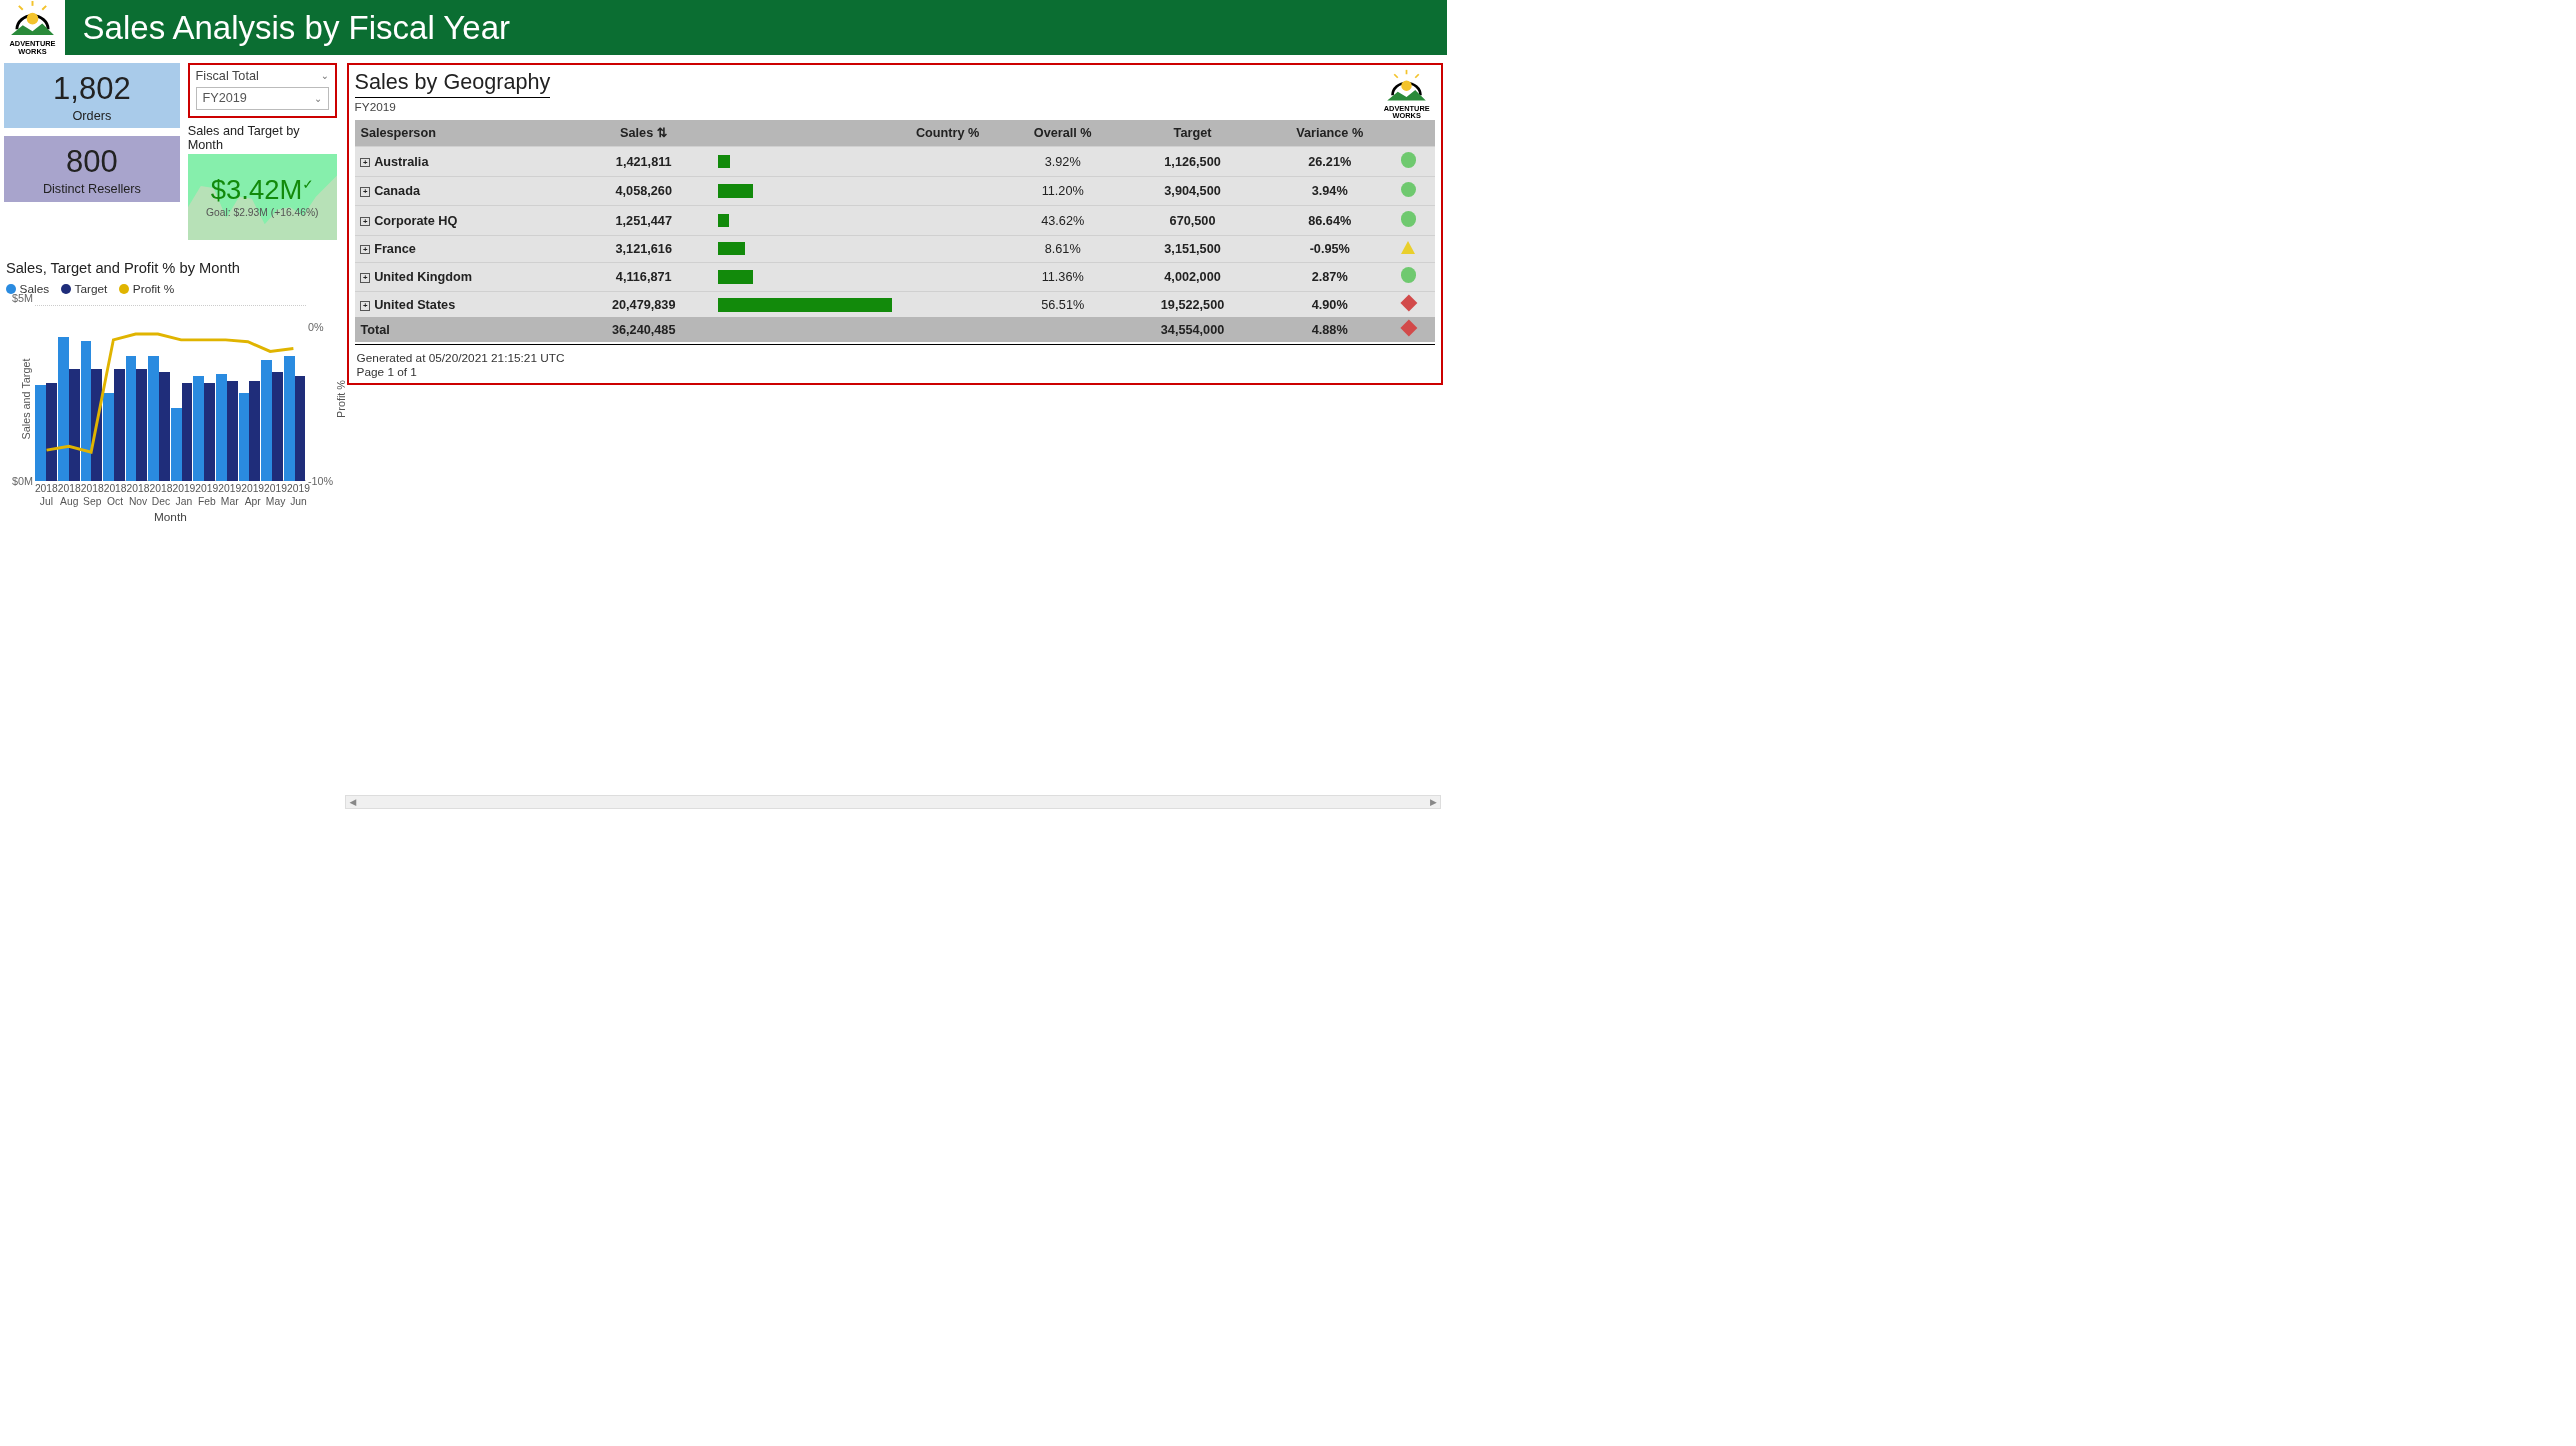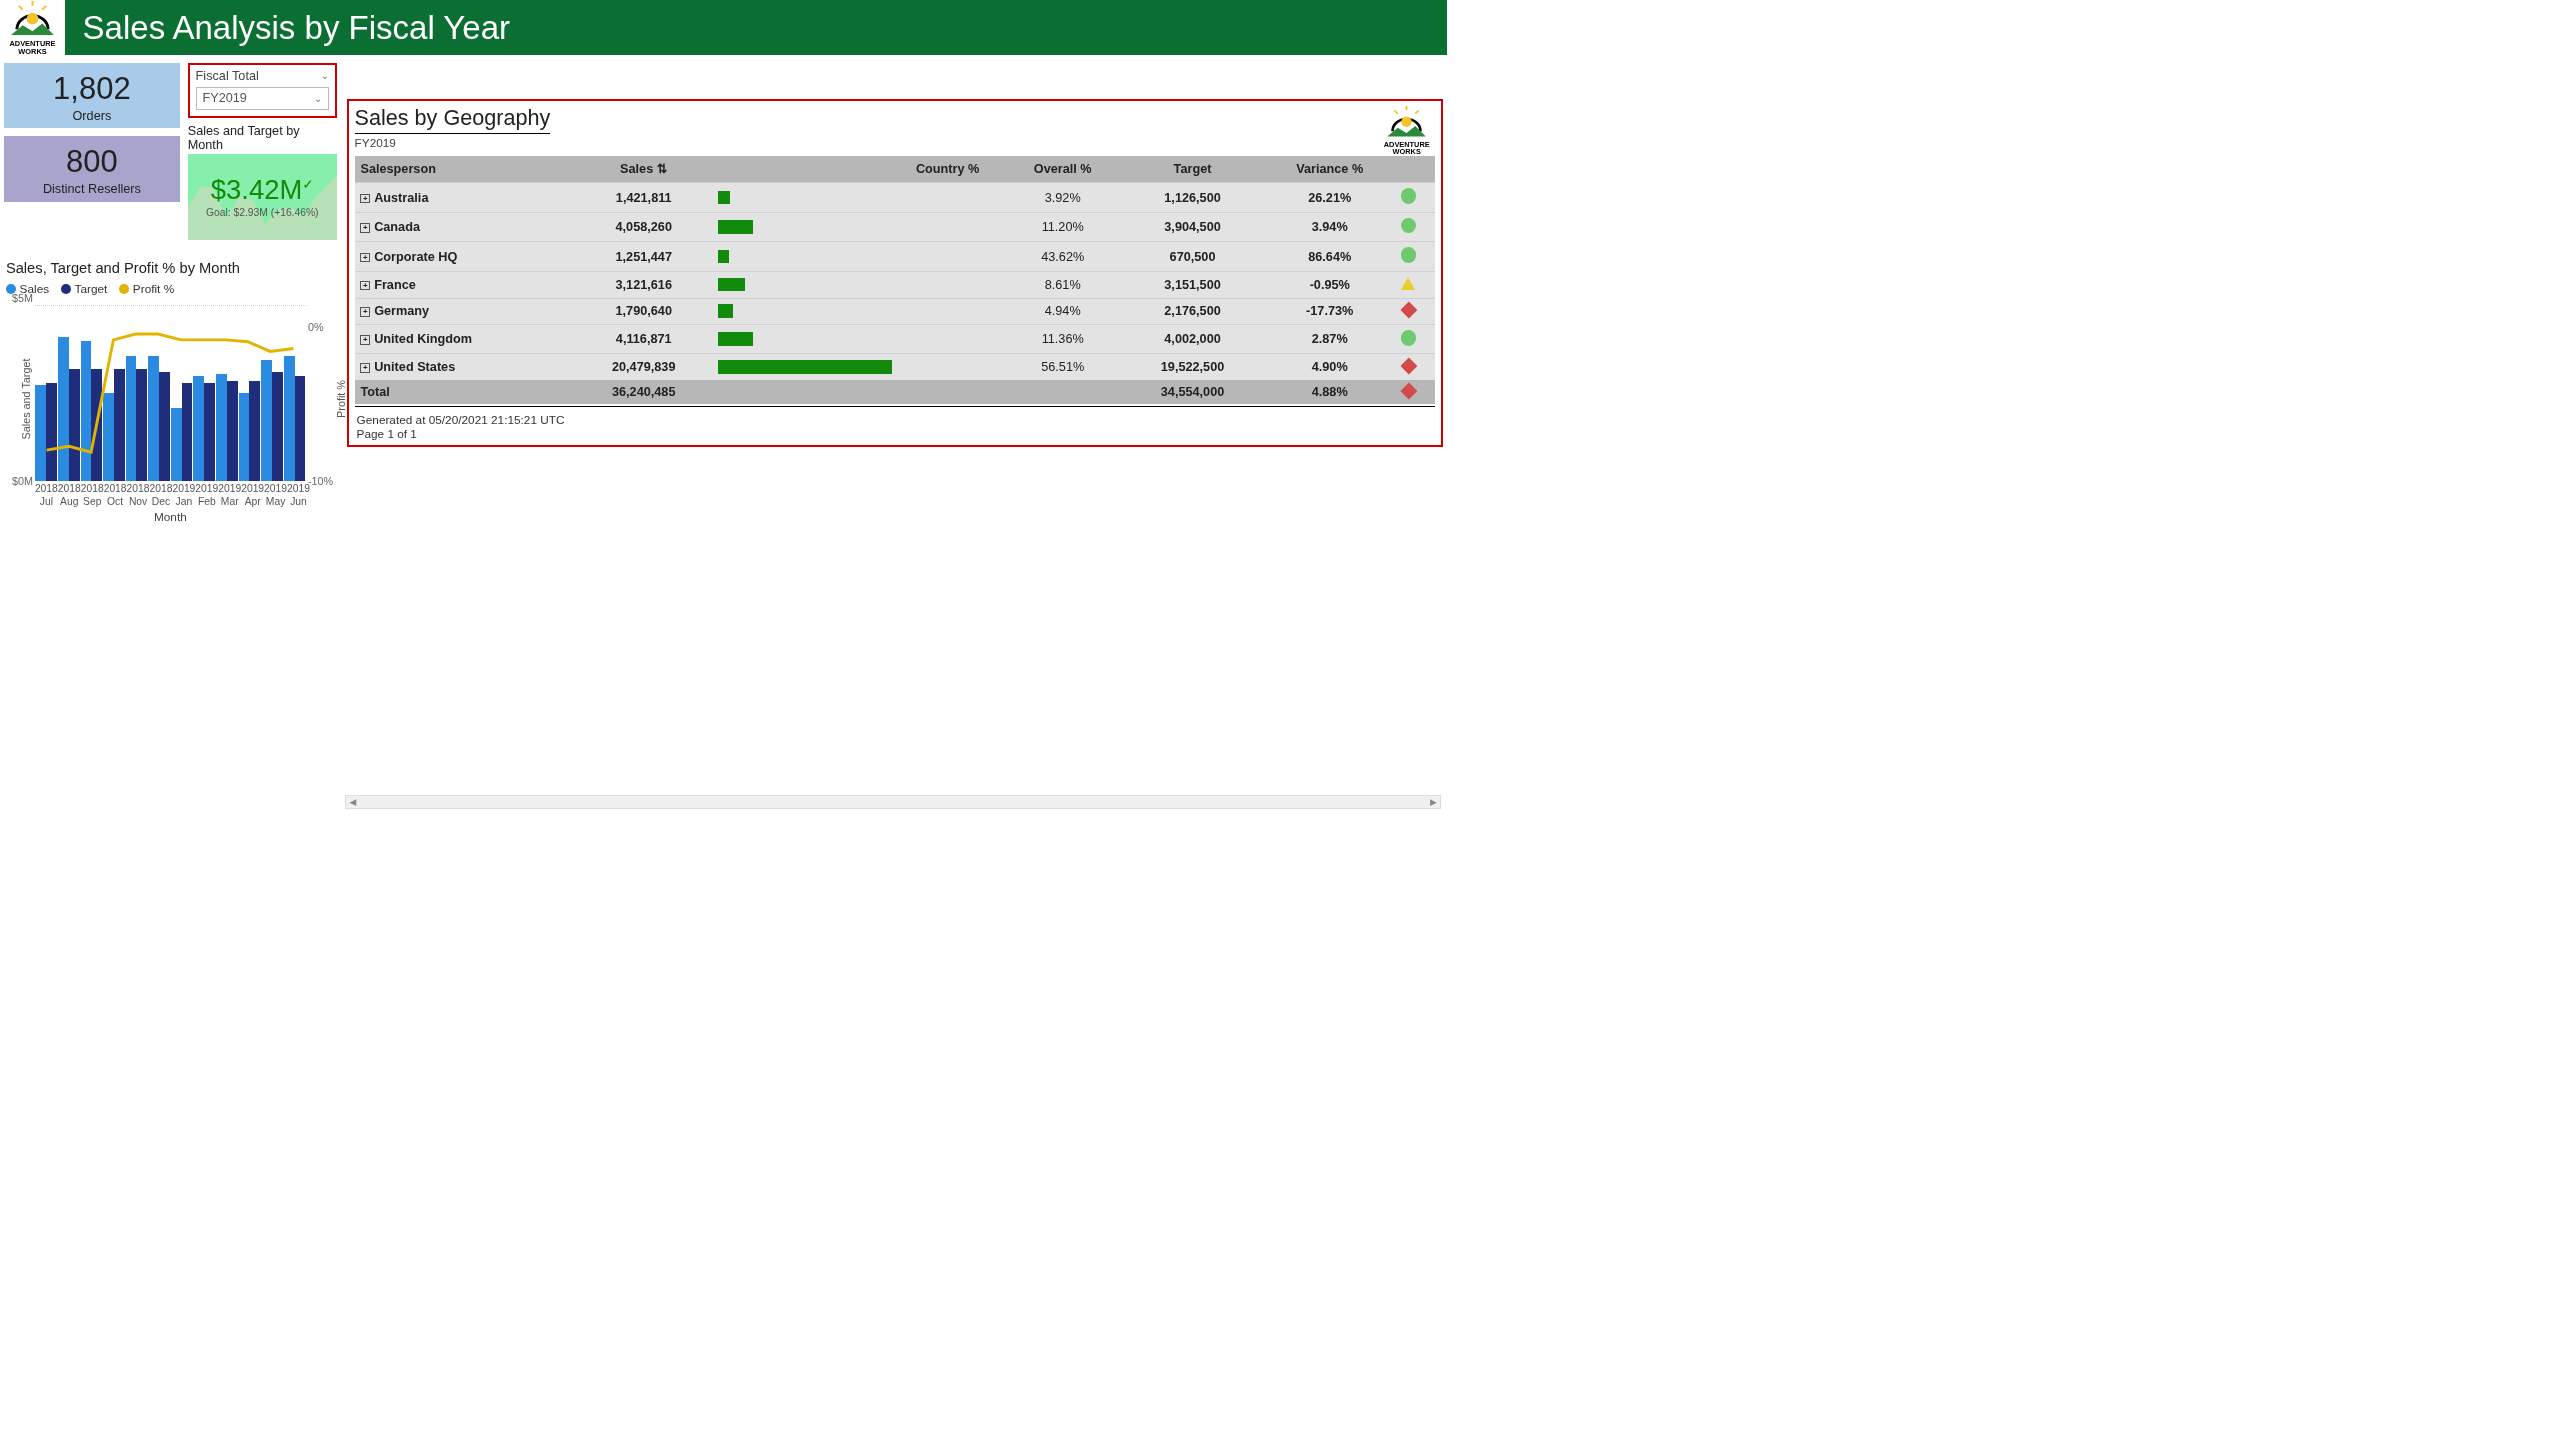--- a/index.html
+++ b/index.html
@@ -6,21 +6,21 @@
   body { font-family: 'Segoe UI', Arial, sans-serif; background: #fff; width: 1447px; height: 813px; overflow: hidden; position: relative; }
   
   .header { display: flex; align-items: stretch; height: 55px; }
   .logo-box { width: 65px; display: flex; flex-direction: column; align-items: center; justify-content: center; background: #fff; }
   .logo-svg { width: 47px; height: 39px; }
   .logo-words { font-size: 7.4px; font-weight: bold; text-align: center; line-height: 1; margin-top: 1px; }
   .title-bar { flex: 1; background: #0b6e32; color: #fff; display: flex; align-items: center; padding-left: 17.6px; font-size: 33px; font-weight: 300; }
   
   .body-grid { display: flex; gap: 9.8px; padding: 7.8px 3.9px 0 3.9px; }
   .left-col { width: 333px; display: flex; flex-direction: column; gap: 5.9px; }
-  .right-col { flex: 1; margin-top: 36px; }
+  .right-col { flex: 1; }
   
   .kpi-row { display: flex; gap: 7.8px; }
   .kpi-col1 { display: flex; flex-direction: column; gap: 7.8px; width: 176px; }
   .kpi-col2 { flex: 1; display: flex; flex-direction: column; }
   
   .card-blue { background: #a9cbea; text-align: center; padding: 7.8px 3.9px 5.9px 3.9px; }
   .card-purple { background: #a8a4cc; text-align: center; padding: 7.8px 3.9px 5.9px 3.9px; }
   .kpi-num { font-size: 31px; font-weight: 400; color: #222; }
   .kpi-label { font-size: 12.7px; color: #222; margin-top: 2px; }
   
@@ -332,34 +332,20 @@
                   <div class="hbar" style="width:15.242385450393433%"></div>
                 </div>
               </td>
               <td class="num"></td>
               <td class="num">8.61%</td>
               <td class="num bold">3,151,500</td>
               <td class="num bold neg">-0.95%</td>
               <td><span class="ind tri-y"></span></td>
             </tr>
             <tr class="trow">
-              <td class="bold"><span class="expand">+</span>Germany</td>
-              <td class="num bold">1,790,640</td>
-              <td class="bar-cell">
-                <div class="bar-cell-inner">
-                  <div class="hbar" style="width:8.74342810995731%"></div>
-                </div>
-              </td>
-              <td class="num"></td>
-              <td class="num">4.94%</td>
-              <td class="num bold">2,176,500</td>
-              <td class="num bold neg">-17.73%</td>
-              <td><span class="ind dia-r"></span></td>
-            </tr>
-            <tr class="trow">
               <td class="bold"><span class="expand">+</span>United Kingdom</td>
               <td class="num bold">4,116,871</td>
               <td class="bar-cell">
                 <div class="bar-cell-inner">
                   <div class="hbar" style="width:20.102067208633816%"></div>
                 </div>
               </td>
               <td class="num"></td>
               <td class="num">11.36%</td>
               <td class="num bold">4,002,000</td>

